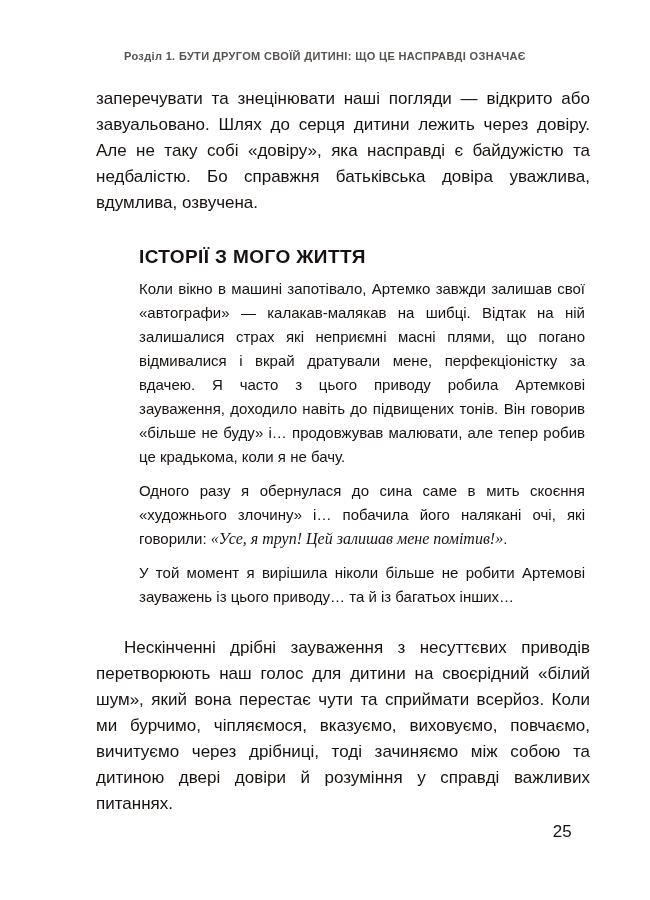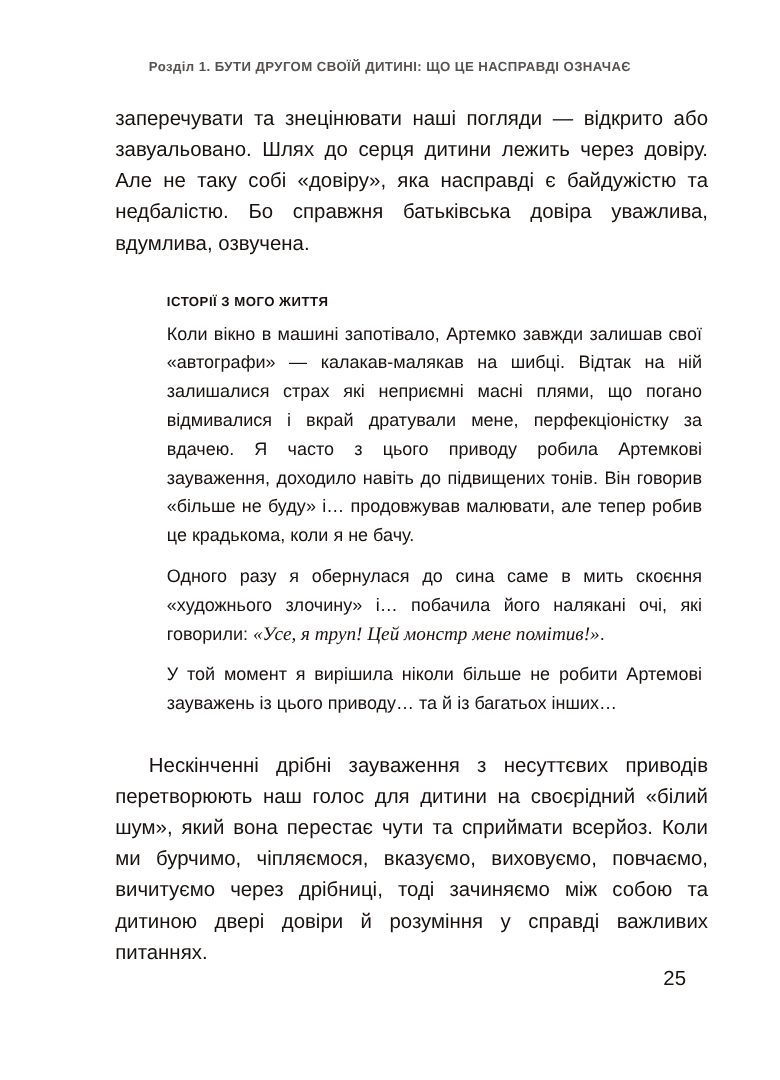--- a/index.html
+++ b/index.html
@@ -69,21 +69,21 @@
   
   .story-block {
     margin-left: 43px;
     margin-right: 5px;
     width: 446px;
   }
 
   .story-heading {
     margin: 0 0 9px 0;
     font-family: "Liberation Sans", sans-serif;
-    font-size: 11px;
+    font-size: 19px;
     font-weight: 700;
     letter-spacing: 0.4px;
     color: #17120f;
     text-transform: uppercase;
   }
 
   p.story-text {
     margin: 0 0 10px 0;
     font-family: "Liberation Sans", sans-serif;
     font-size: 15px;
@@ -97,21 +97,21 @@
   .quote-italic {
     font-family: "Liberation Serif", serif;
     font-style: italic;
     font-size: 16px;
   }
 
   
   .folio {
     position: absolute;
     right: 78px;
-    bottom: 74px;
+    bottom: 58px;
     font-family: "Liberation Sans", sans-serif;
     font-size: 17px;
     font-weight: 400;
     color: #17120f;
     letter-spacing: 0.2px;
   }
 </style>
 </head>
 <body>
 
@@ -128,21 +128,21 @@
     <div class="story-block">
 
       <div class="story-heading">ІСТОРІЇ З МОГО ЖИТТЯ</div>
 
 
       <p class="story-text">
         <span>Коли вікно в машині запотівало, Артемко завжди залишав свої «автографи» — калакав-малякав на шибці. Відтак на ній залишалися страх які неприємні масні плями, що погано відмивалися і вкрай дратували мене, перфекціоністку за вдачею. Я часто з цього приводу робила Артемкові зауваження, доходило навіть до підвищених тонів. Він говорив «більше не буду» і… продовжував малювати, але тепер робив це крадькома, коли я не бачу.</span><span class="quote-italic"></span><span></span>
       </p>
 
       <p class="story-text">
-        <span>Одного разу я обернулася до сина саме в мить скоєння «художнього злочину» і… побачила його налякані очі, які говорили: </span><span class="quote-italic">«Усе, я труп! Цей монстр мене помітив!»</span><span>.</span>
+        <span>Одного разу я обернулася до сина саме в мить скоєння «художнього злочину» і… побачила його налякані очі, які говорили: </span><span class="quote-italic">«Усе, я труп! Цей залишав мене помітив!»</span><span>.</span>
       </p>
 
       <p class="story-text">
         <span>У той момент я вирішила ніколи більше не робити Артемові зауважень із цього приводу… та й із багатьох інших…</span><span class="quote-italic"></span><span></span>
       </p>
 
     </div>
 
     <div class="spacer-md"></div>
 

